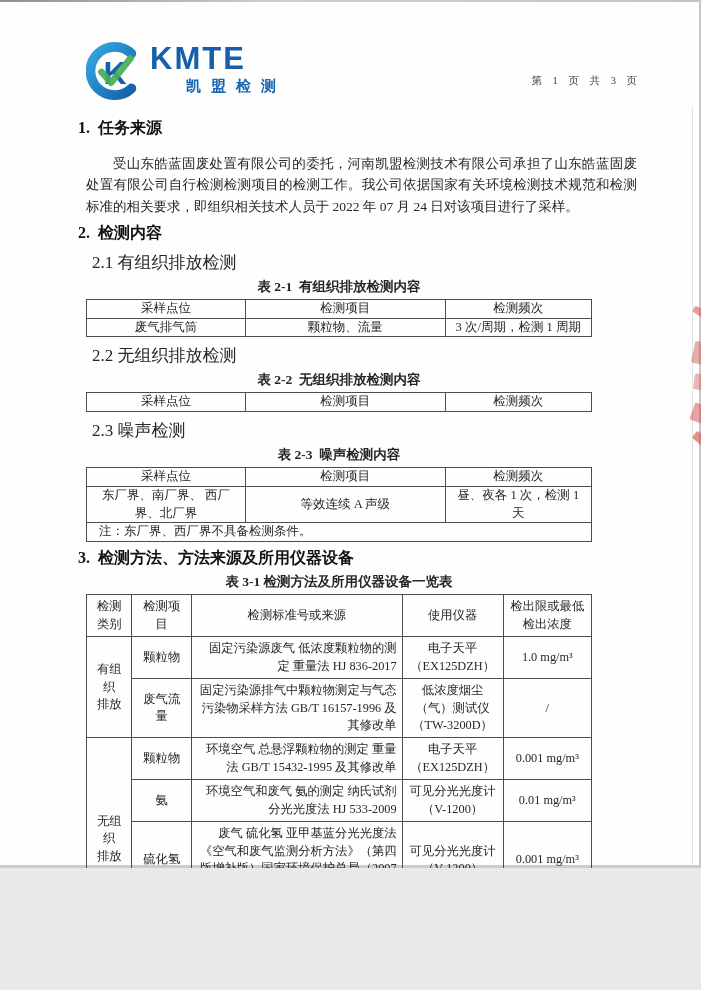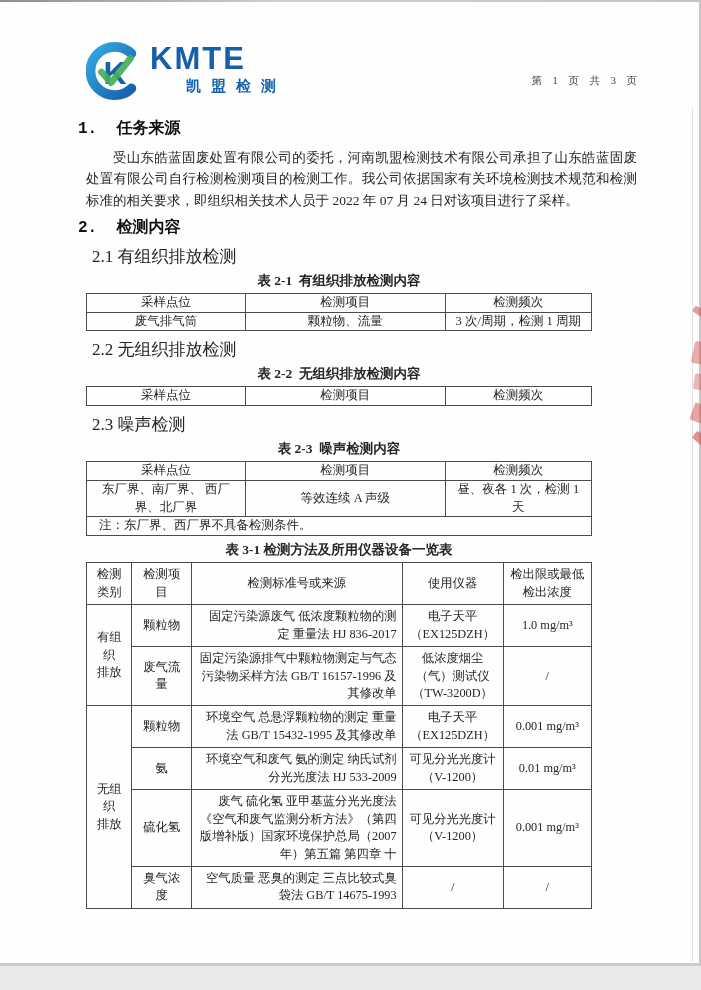--- a/index.html
+++ b/index.html
@@ -1,17 +1,17 @@
 <!DOCTYPE html>
 <html><head>
 <meta charset="utf-8">
 <style>
   html,body { margin:0; padding:0; background:#e9e9e9; }
   .page {
-    position:relative; width:701px; height:966px; margin:0 auto;
+    position:relative; width:701px; height:868px; margin:0 auto;
     background:#fefefe; overflow:hidden;
     font-family:"Liberation Serif","DejaVu Serif",serif;
     color:#262626;
   }
   
   .edge-top { position:absolute; top:0; left:0; right:0; height:2px;
     background:linear-gradient(to right,#8f8f8f,#cfcfcf 40%,#c4c4c4); }
   .edge-bottom { position:absolute; bottom:0; left:0; right:0; height:3px; background:#cccccc; }
   .edge-right { position:absolute; top:0; bottom:0; right:0; width:2px; background:#c7c7c7; }
   .scanline-right { position:absolute; top:108px; bottom:4px; right:8px; width:1px; background:#e2e2e2; }
@@ -25,23 +25,23 @@
   .logo-textcol { margin-left:6px; margin-top:2px; }
   .logo-acronym { font-family:"Liberation Sans","DejaVu Sans",sans-serif;
     font-weight:bold; font-size:31px; line-height:30px; letter-spacing:2px; color:#1660ab; }
   .logo-cn { font-family:"Liberation Sans","DejaVu Sans",sans-serif;
     font-weight:bold; font-size:15px; letter-spacing:10px; color:#1765b0; margin-top:3px;margin-left:36px; }
   .page-indicator { position:absolute; right:-4px; top:32px; font-size:10.5px;
     letter-spacing:4px; color:#3a3a3a; }
 
   
   .sec-heading { font-size:16px; font-weight:bold; color:#111;
-    margin:6px 0 4px -8px; white-space:pre-wrap;font-family:Liberation Mono, monospace; }
+    margin:6px 0 4px -8px; white-space:pre-wrap; }
   .para { font-size:13.5px; line-height:1.58; text-align:justify;
-    text-indent:2em; margin:8px 0 4px 0; }
+    text-indent:2em; margin:14px 0 4px 0; }
   .sub-heading { font-size:17px; margin:7px 0 3px 6px; }
   .tbl-title { font-size:13.5px; font-weight:bold; text-align:center;
     margin:4px 0 3px 0; width:506px; white-space:pre-wrap; }
 
   
   table { border-collapse:collapse; width:506px; table-layout:fixed;
     margin-bottom:5px; }
   th, td { border:1px solid #4c4c4c; padding:0 6px; text-align:center;
     font-size:12.5px; font-weight:normal; line-height:1.42; white-space:pre-line;
     overflow:hidden; }
@@ -165,20 +165,21 @@
         <td>东厂界、南厂界、 西厂界、北厂界</td>
         <td>等效连续 A 声级</td>
         <td>昼、夜各 1 次，检测 1 天</td>
       </tr>
       <tr>
         <td class="note-cell" colspan="3">注：东厂界、西厂界不具备检测条件。</td>
       </tr>
     </tbody>
       </table>
 
+    <div class="sec-heading">3.  检测方法、方法来源及所用仪器设备</div>
     <div class="tbl-title">表 3-1 检测方法及所用仪器设备一览表</div>
     <table class="t31">
       <colgroup>
           <col class="g1">
           <col class="g2">
           <col class="g3">
           <col class="g4">
           <col class="g5">
         </colgroup>
       <tbody>

